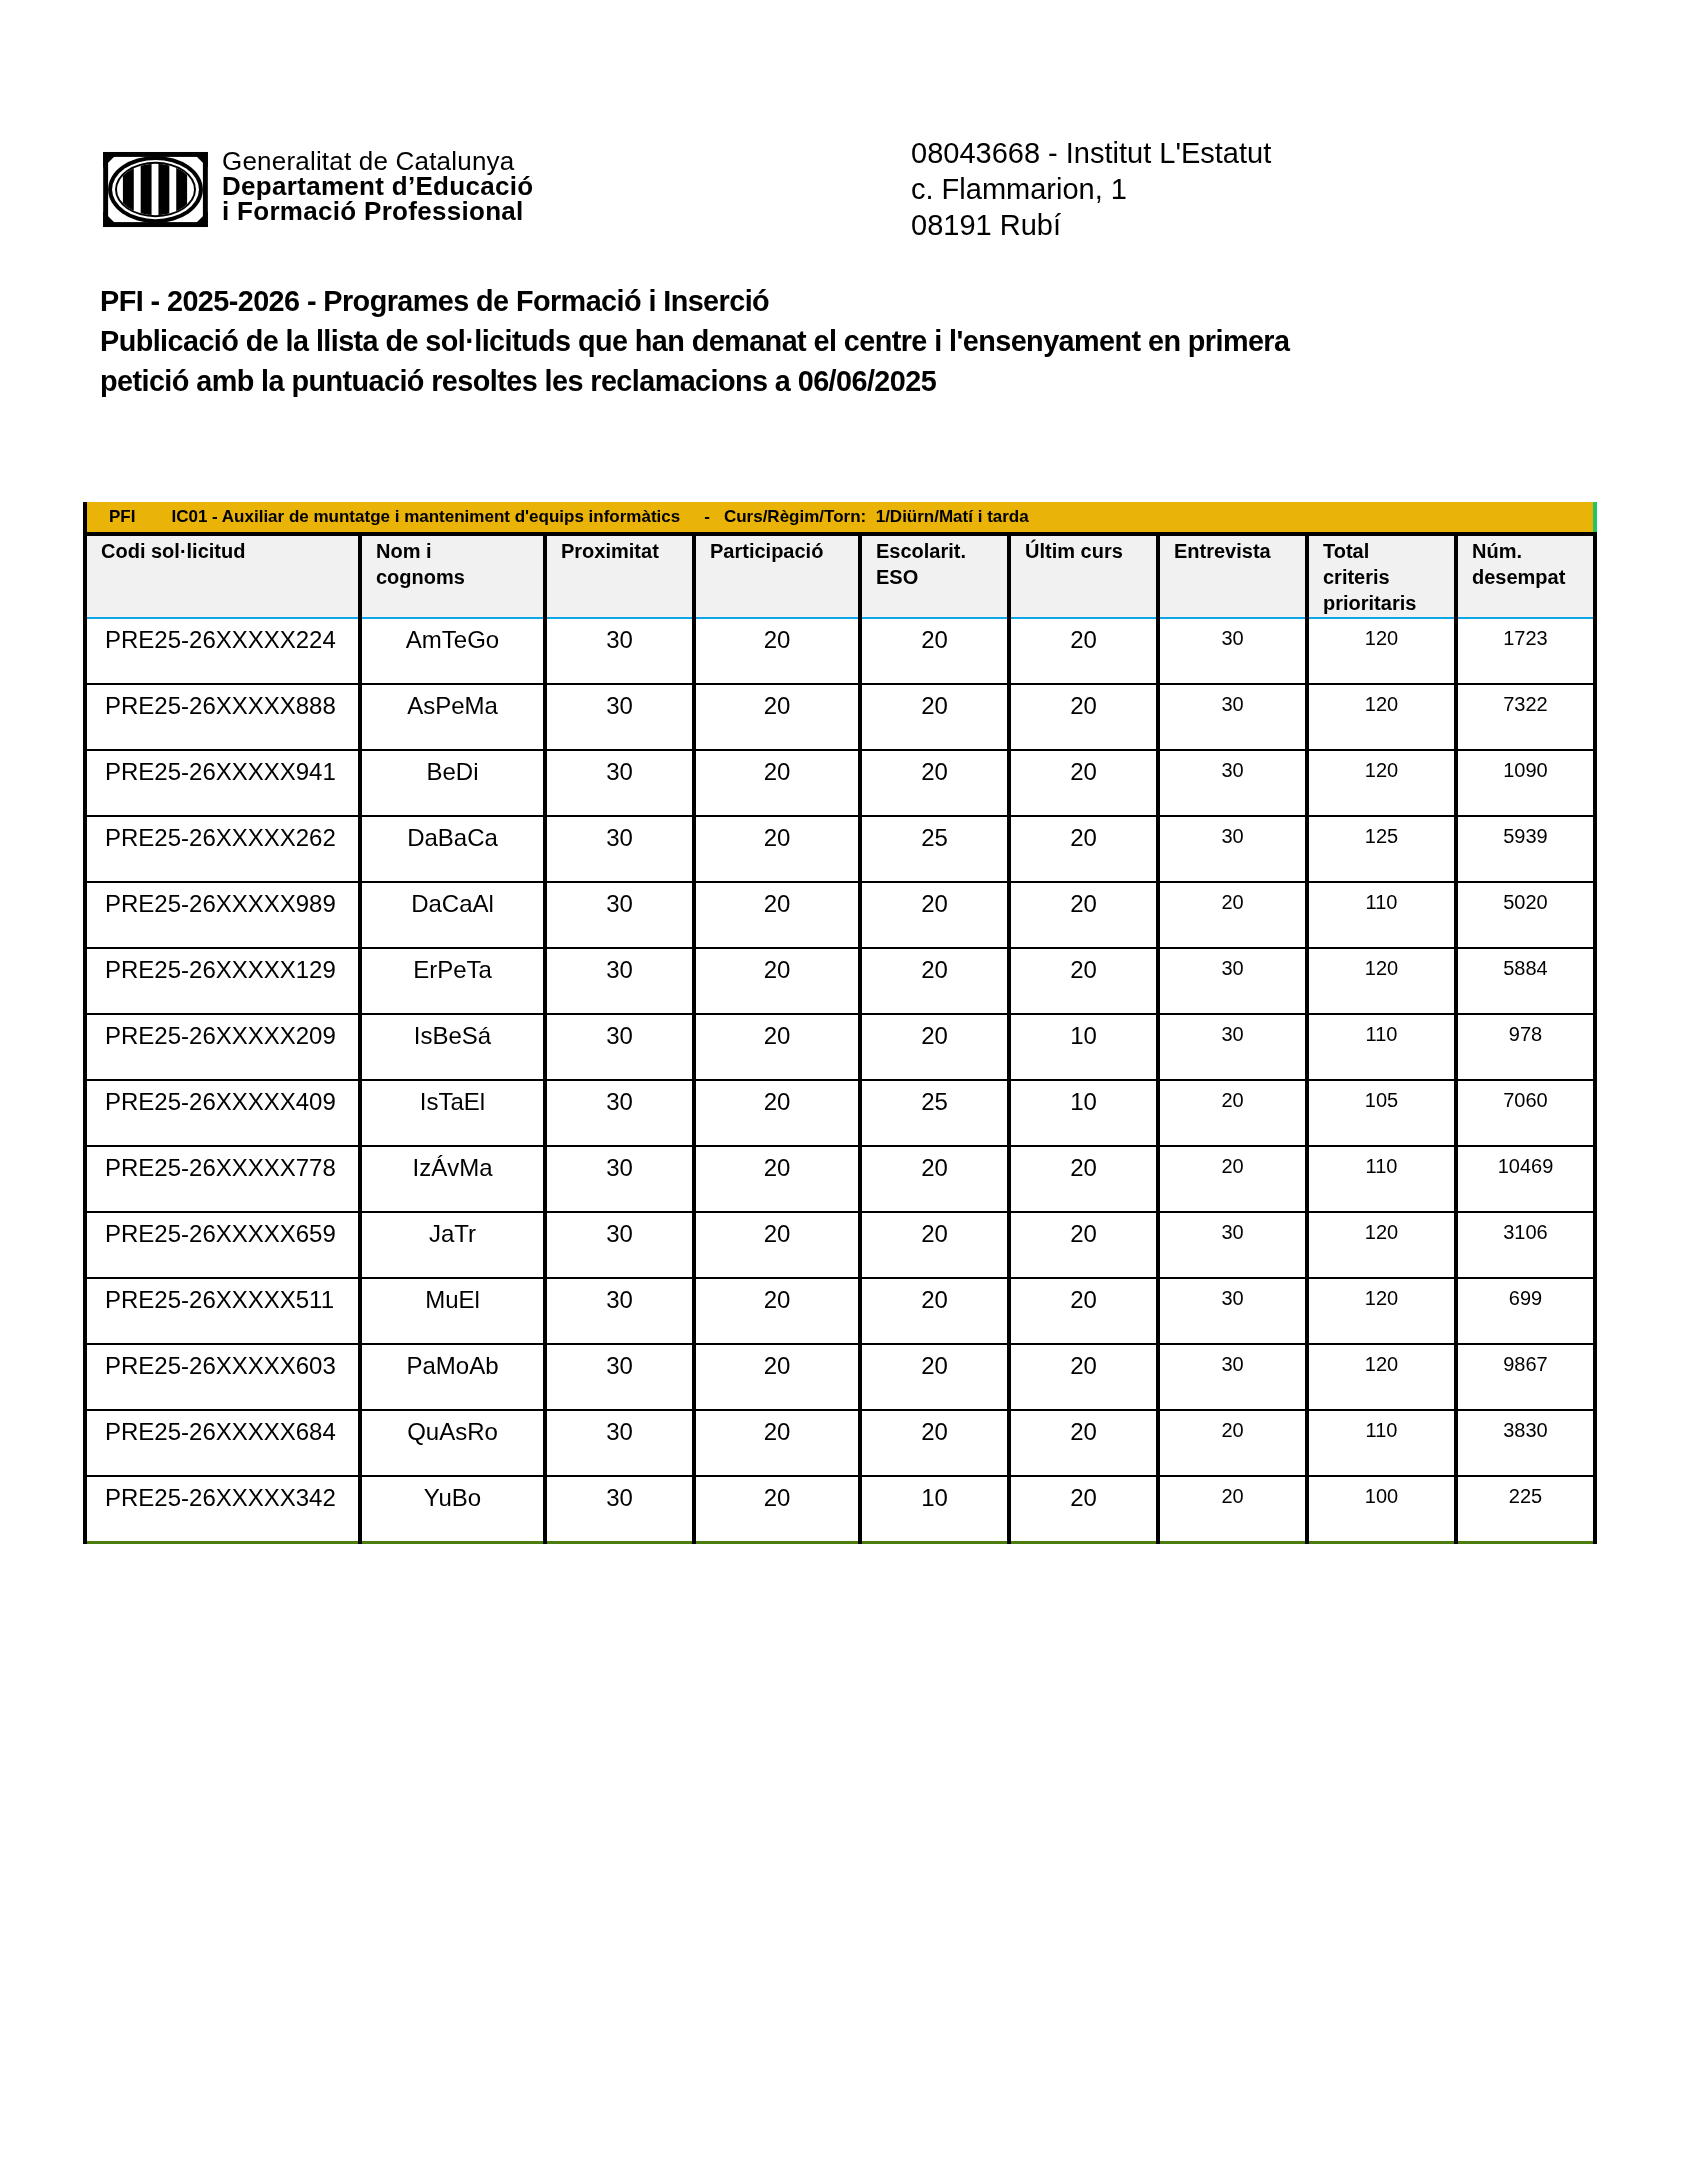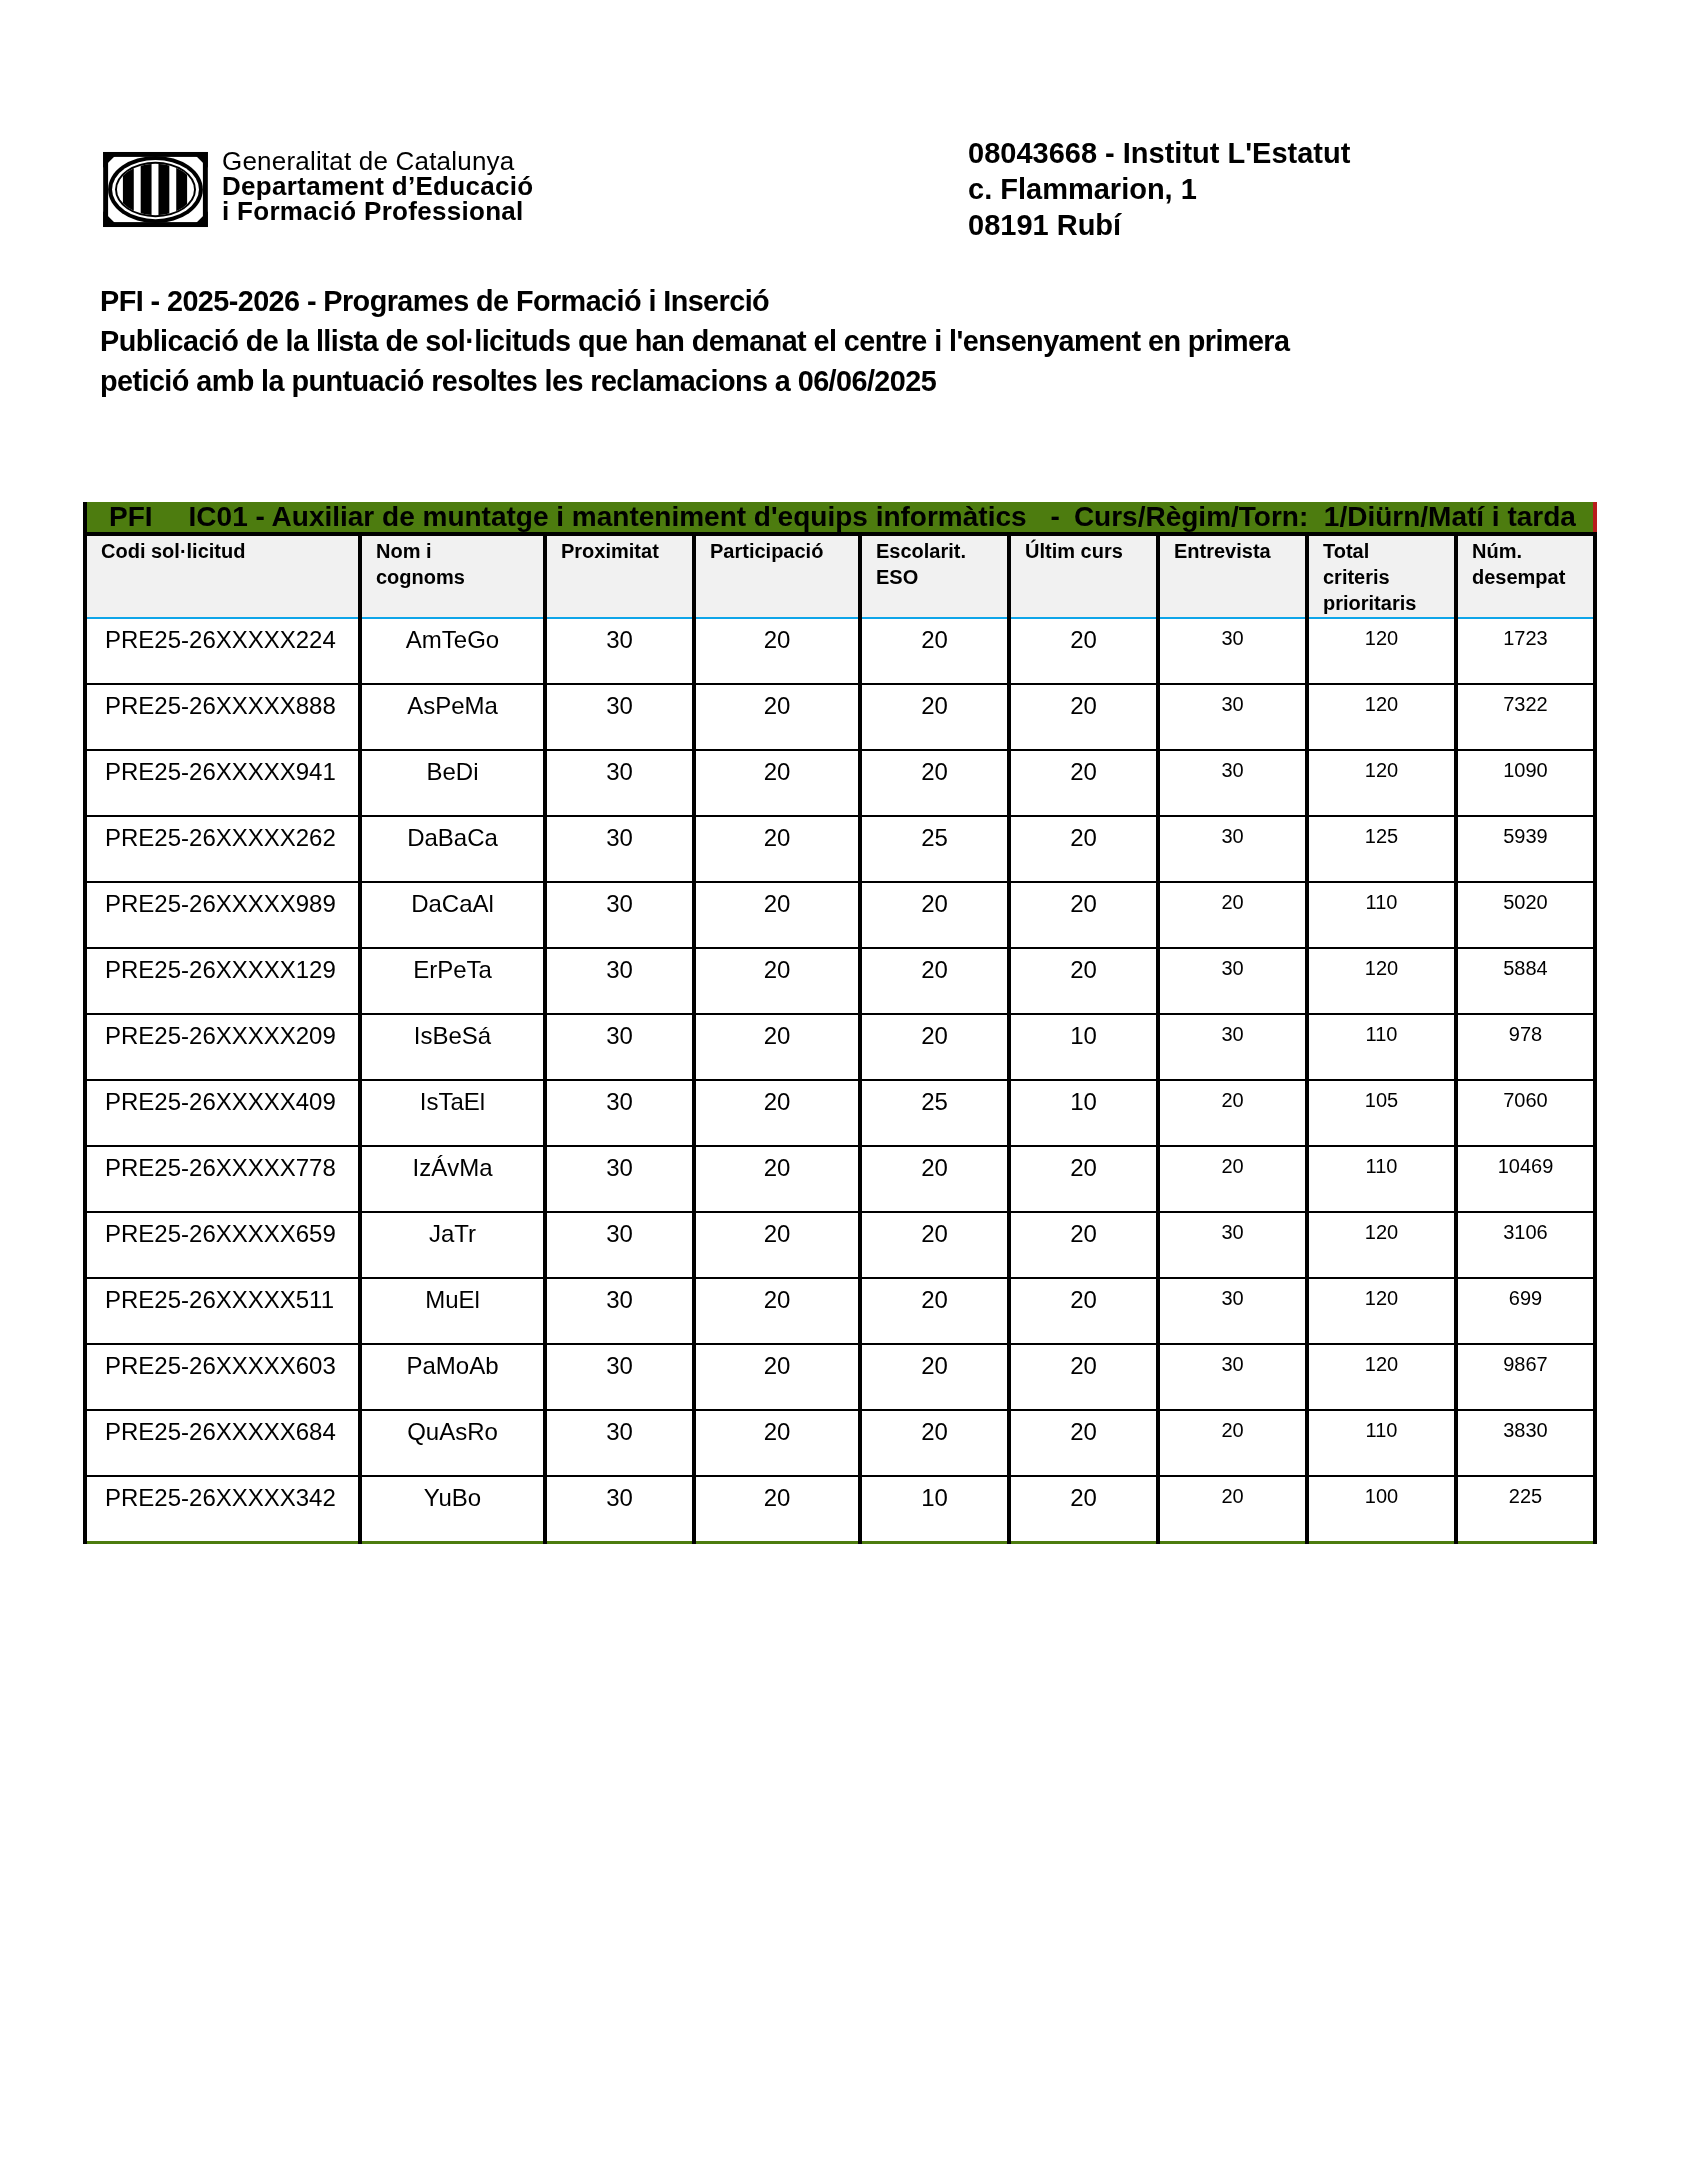--- a/index.html
+++ b/index.html
@@ -10,41 +10,41 @@
   .logo {
     position: absolute; left: 101px; top: 150px; width: 109px; height: 79px;
   }
   .logo-text {
     position: absolute; left: 222px; top: 149px; line-height: 25px;
   }
   .logo-text .l1 { font-size: 26px; font-weight: normal; letter-spacing: 0.2px; }
   .logo-text .l2, .logo-text .l3 { font-size: 26px; font-weight: bold; letter-spacing: 0.3px; }
 
   .address {
-    position: absolute; left: 968px; top: 135px; font-size: 29px; line-height: 36px; font-weight: bold;
+    position: absolute; left: 911px; top: 135px; font-size: 29px; line-height: 36px;
   }
   .titles {
     position: absolute; left: 100px; top: 281px; font-size: 30px; font-weight: bold;
     line-height: 40px; letter-spacing: -0.6px;
     font-family: "Liberation Sans", sans-serif;
     transform: scaleX(0.96); transform-origin: left top;
   }
 
   table.results {
     position: absolute; left: 83px; top: 502px; width: 1509px;
     border-collapse: collapse; table-layout: fixed;
   }
   table.results td, table.results th {
     padding: 0; vertical-align: top;
   }
   .banner-cell {
-    background: #4d7c0f;
-    border-left: 4px solid #000; border-right: 4px solid #b91c1c;
+    background: #eab308;
+    border-left: 4px solid #000; border-right: 4px solid #22c55e;
     border-bottom: 4px solid #000;
-    height: 30px; font-size: 28px; font-weight: bold; white-space: nowrap;
+    height: 30px; font-size: 17px; font-weight: bold; white-space: nowrap;
     padding-left: 22px !important; line-height: 30px;
   }
   .banner-cell span { display: inline-block; }
   .banner-cell .b-prog { margin-right: 36px; }
   .banner-cell .b-sep { margin: 0 14px 0 24px; }
 
   th.hcell {
     background: #f1f1f1; text-align: left; font-size: 20px; font-weight: bold;
     line-height: 26px; height: 79px; padding: 2px 0 0 14px !important;
     border-left: 4px solid #000; border-bottom: 2px solid #0ea5e9;

